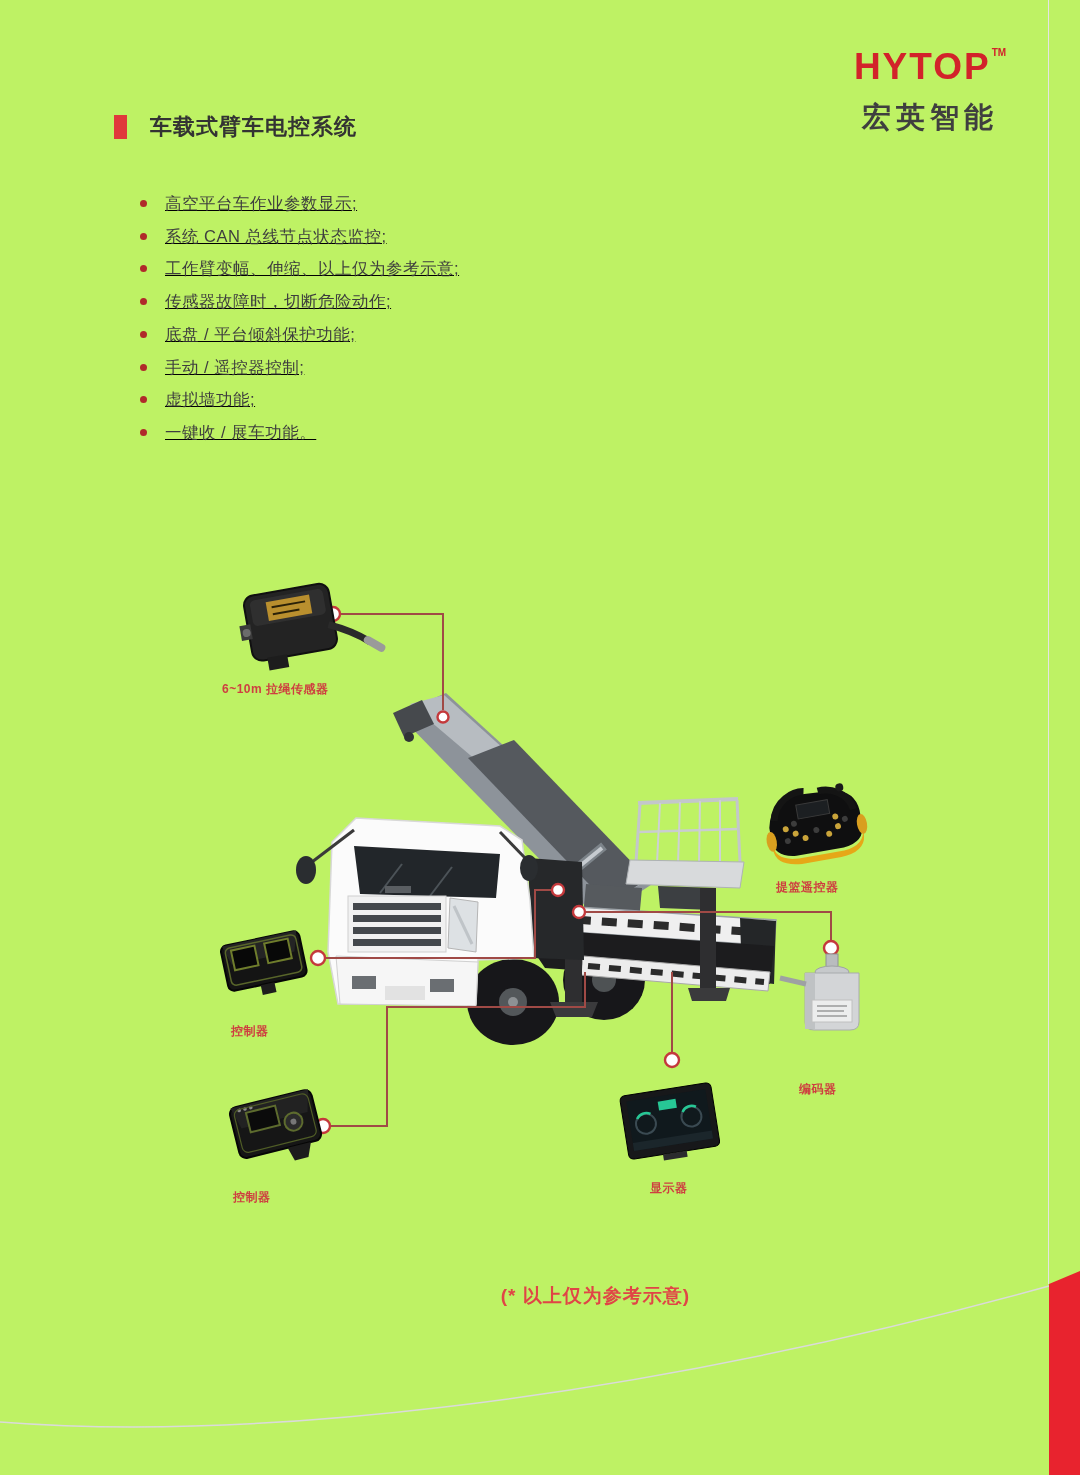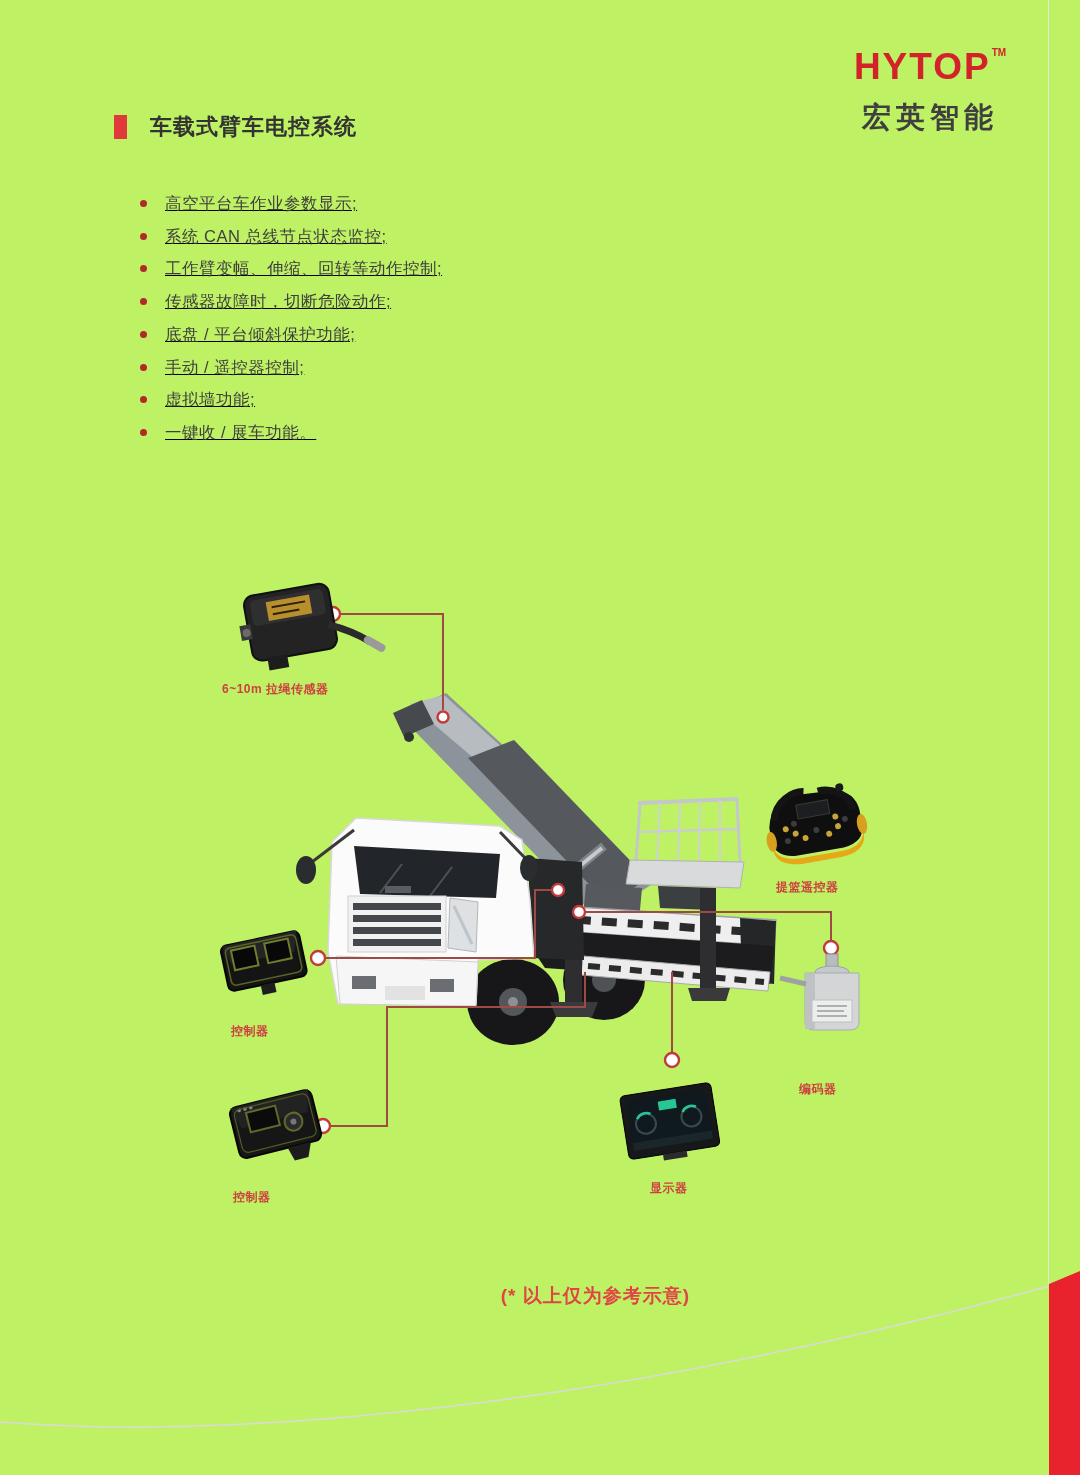--- a/index.html
+++ b/index.html
@@ -43,21 +43,21 @@
   </div>
 
   <div class="title-row">
     <div class="title-bar"></div>
     <div class="title-text">车载式臂车电控系统</div>
   </div>
 
   <ul class="features">
     <li>高空平台车作业参数显示;</li>
     <li>系统 CAN 总线节点状态监控;</li>
-    <li>工作臂变幅、伸缩、回转等动作控制;</li>
+    <li>工作臂变幅、伸缩、以上仅为参考示意;</li>
     <li>传感器故障时，切断危险动作;</li>
     <li>底盘 / 平台倾斜保护功能;</li>
     <li>手动 / 遥控器控制;</li>
     <li>虚拟墙功能;</li>
     <li>一键收 / 展车功能。</li>
   </ul>
 
   <svg class="diagram-svg" width="1080" height="680" viewBox="0 560 1080 680" xmlns="http://www.w3.org/2000/svg">
 
     <g>

